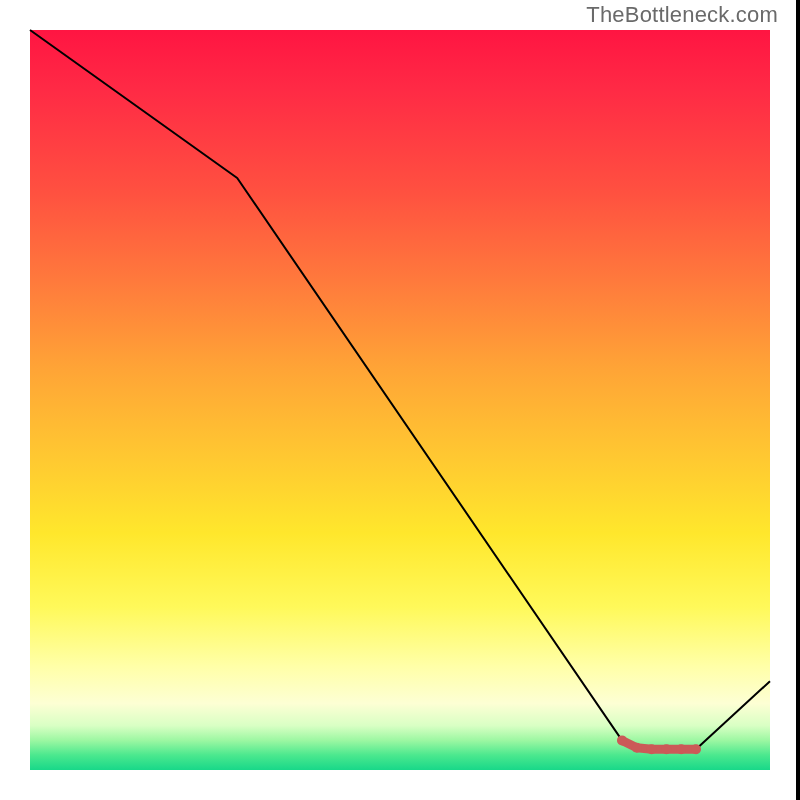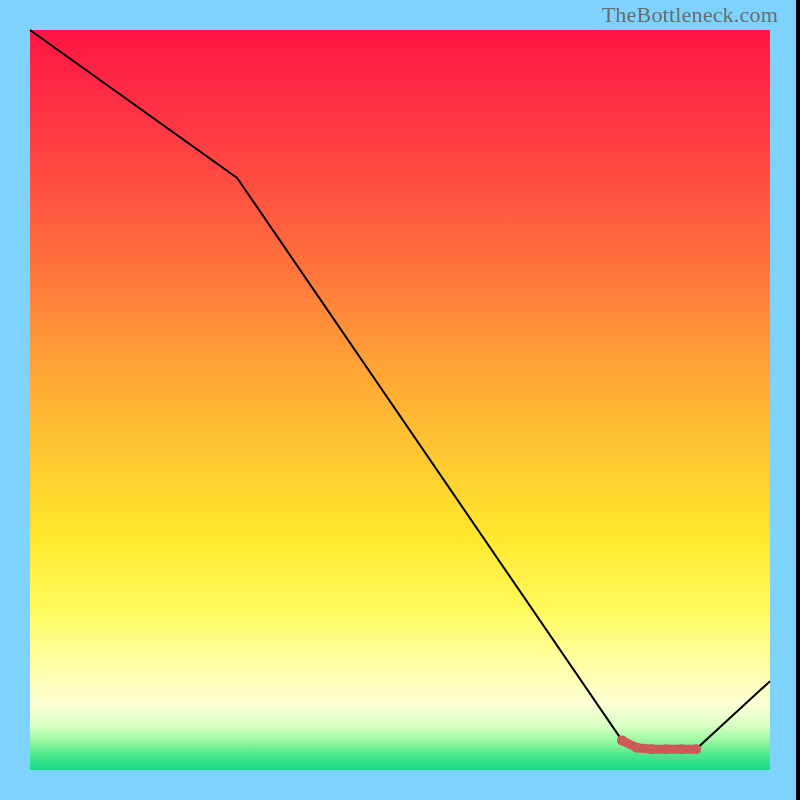--- a/index.html
+++ b/index.html
@@ -8,22 +8,21 @@
     width: 800px;
     height: 800px;
     background: #000;
     font-family: Arial, Helvetica, sans-serif;
     overflow: hidden;
   }
   .frame {
     position: relative;
     width: 796px;
     height: 800px;
-    background: #7dd3fc;
-    font-family: Liberation Serif, serif;
+    background: #ffffff;
   }
   .attribution {
     position: absolute;
     top: 2px;
     right: 18px;
     color: #6a6a6a;
     font-size: 22px;
     font-weight: 400;
     letter-spacing: 0.2px;
   }

